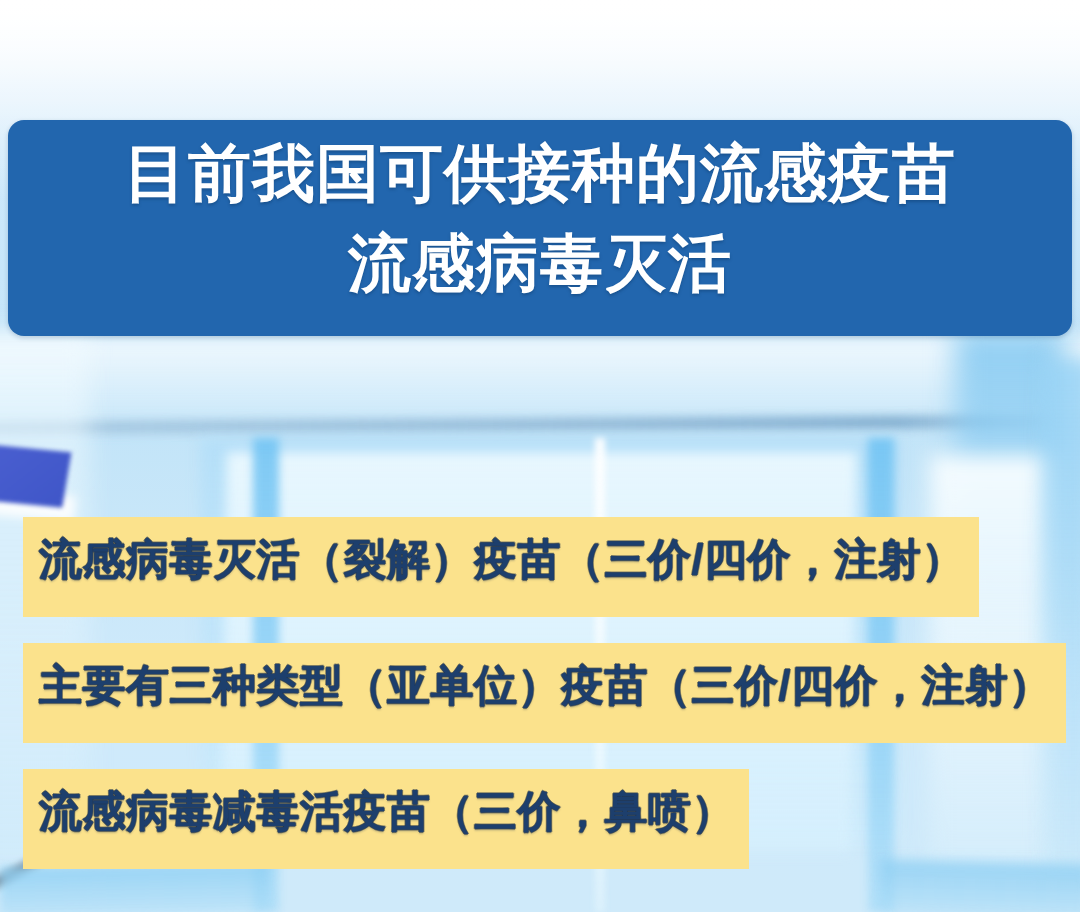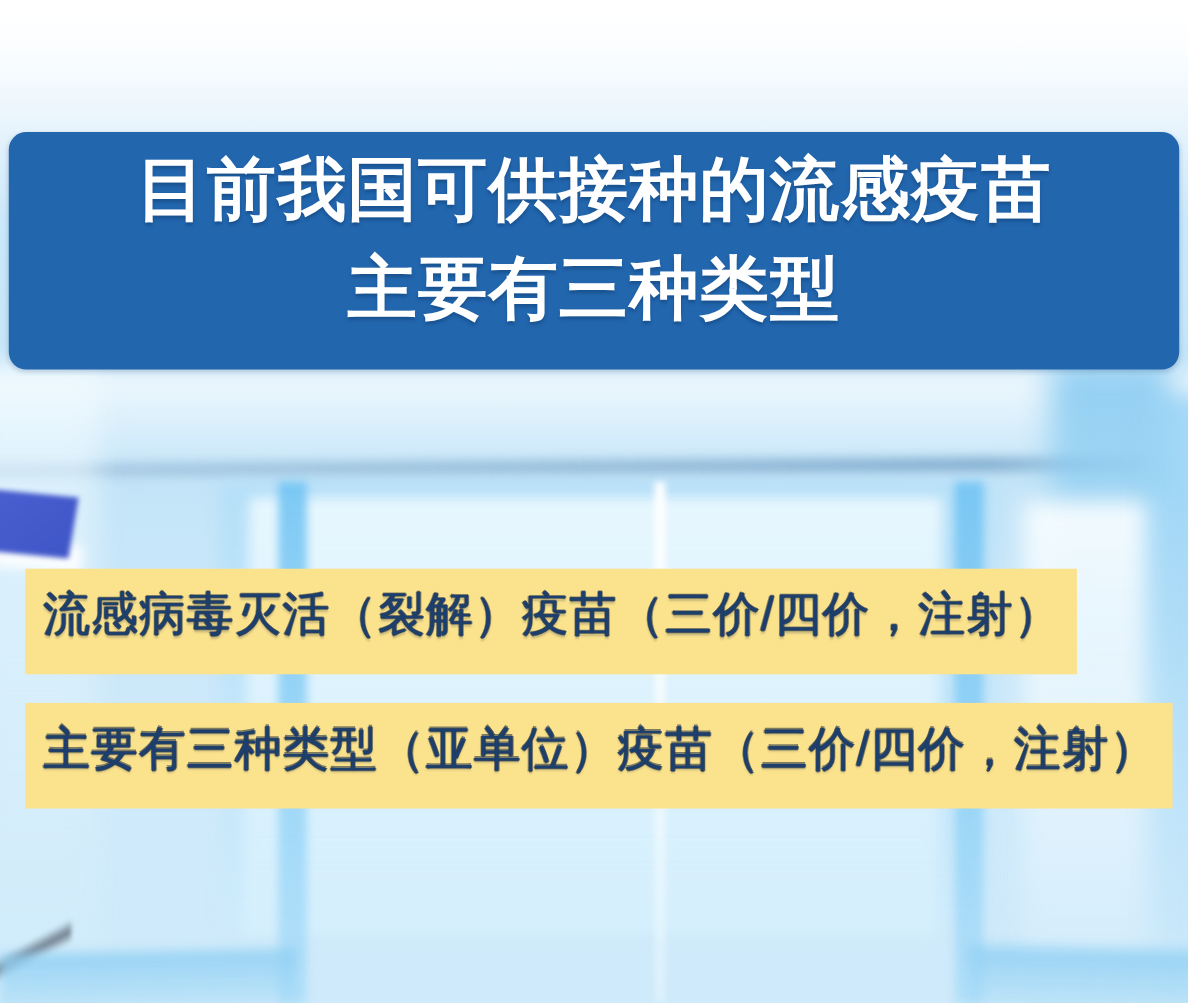--- a/index.html
+++ b/index.html
@@ -254,25 +254,25 @@
   }
   .item-row {
     display: flex;
     margin-bottom: 26px;
     padding-left: 23px;
     box-sizing: border-box;
   }
   .item-chip {
     background: #fbe28c;
     color: #1d3f6d;
-    font-weight: normal;
+    font-weight: bold;
     font-size: 43px;
     line-height: 84px;
-    height: 96px;
-    padding: 0 14px 0 16px;
+    height: 84px;
+    padding: 0 14px 16px 16px;
     white-space: nowrap;
     letter-spacing: 0.5px;
     text-shadow:
        1px 0 0 rgba(20,40,70,0.55),
       -1px 0 0 rgba(20,40,70,0.55),
        0 1px 0 rgba(20,40,70,0.55),
        0 -1px 0 rgba(20,40,70,0.55),
        0 2px 2px rgba(20,40,70,0.25);
   }
 </style>
@@ -297,25 +297,28 @@
     <div class="bg-sign-shadow"></div>
     <div class="bg-sign"></div>
     <div class="bg-left-rail"></div>
     <div class="bg-shelf-left"></div>
     <div class="bg-shelf-right"></div>
     <div class="bg-top-glow"></div>
   </div>
 
   <div class="banner">
     <div class="banner-line">目前我国可供接种的流感疫苗</div>
-    <div class="banner-line">主要有三种类型</div>
+    <div class="banner-line">流感病毒灭活</div>
   </div>
 
   <div class="items">
     <div class="item-row">
       <span class="item-chip">流感病毒灭活（裂解）疫苗（三价/四价，注射）</span>
     </div>
     <div class="item-row">
       <span class="item-chip">主要有三种类型（亚单位）疫苗（三价/四价，注射）</span>
     </div>
+    <div class="item-row">
+      <span class="item-chip">流感病毒减毒活疫苗（三价，鼻喷）</span>
+    </div>
   </div>
 
 </div>
 
 </body></html>

